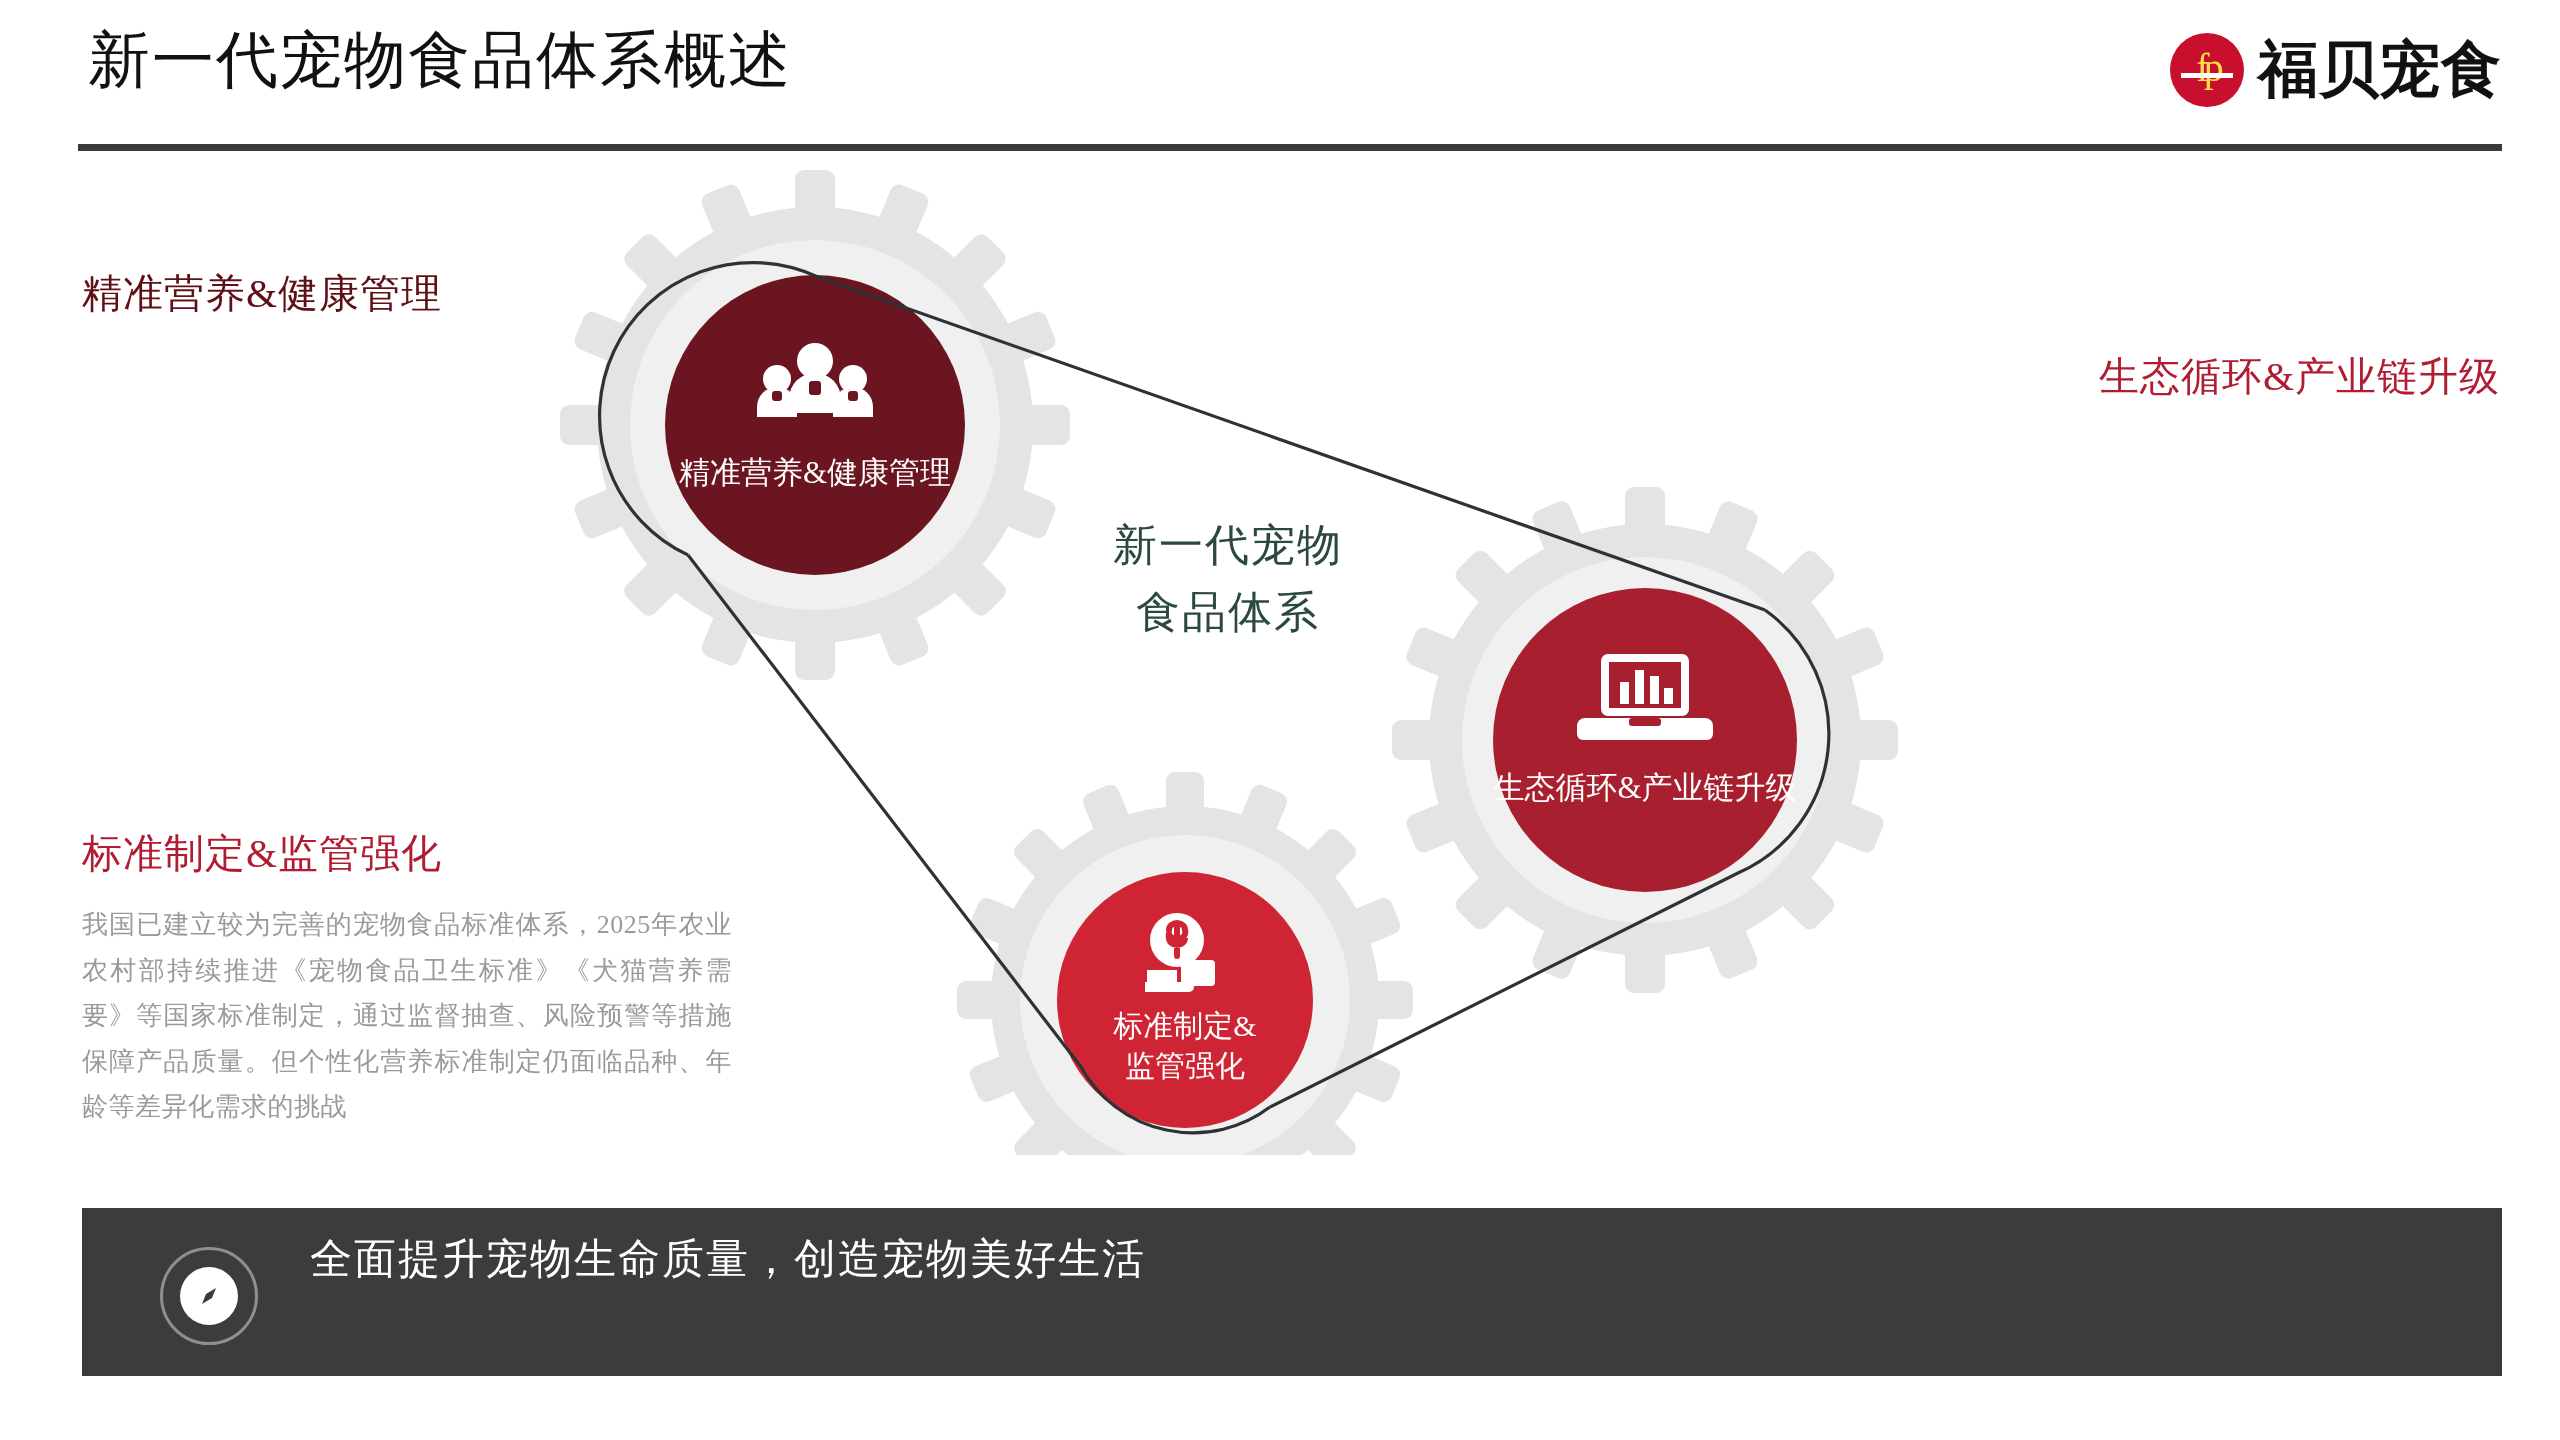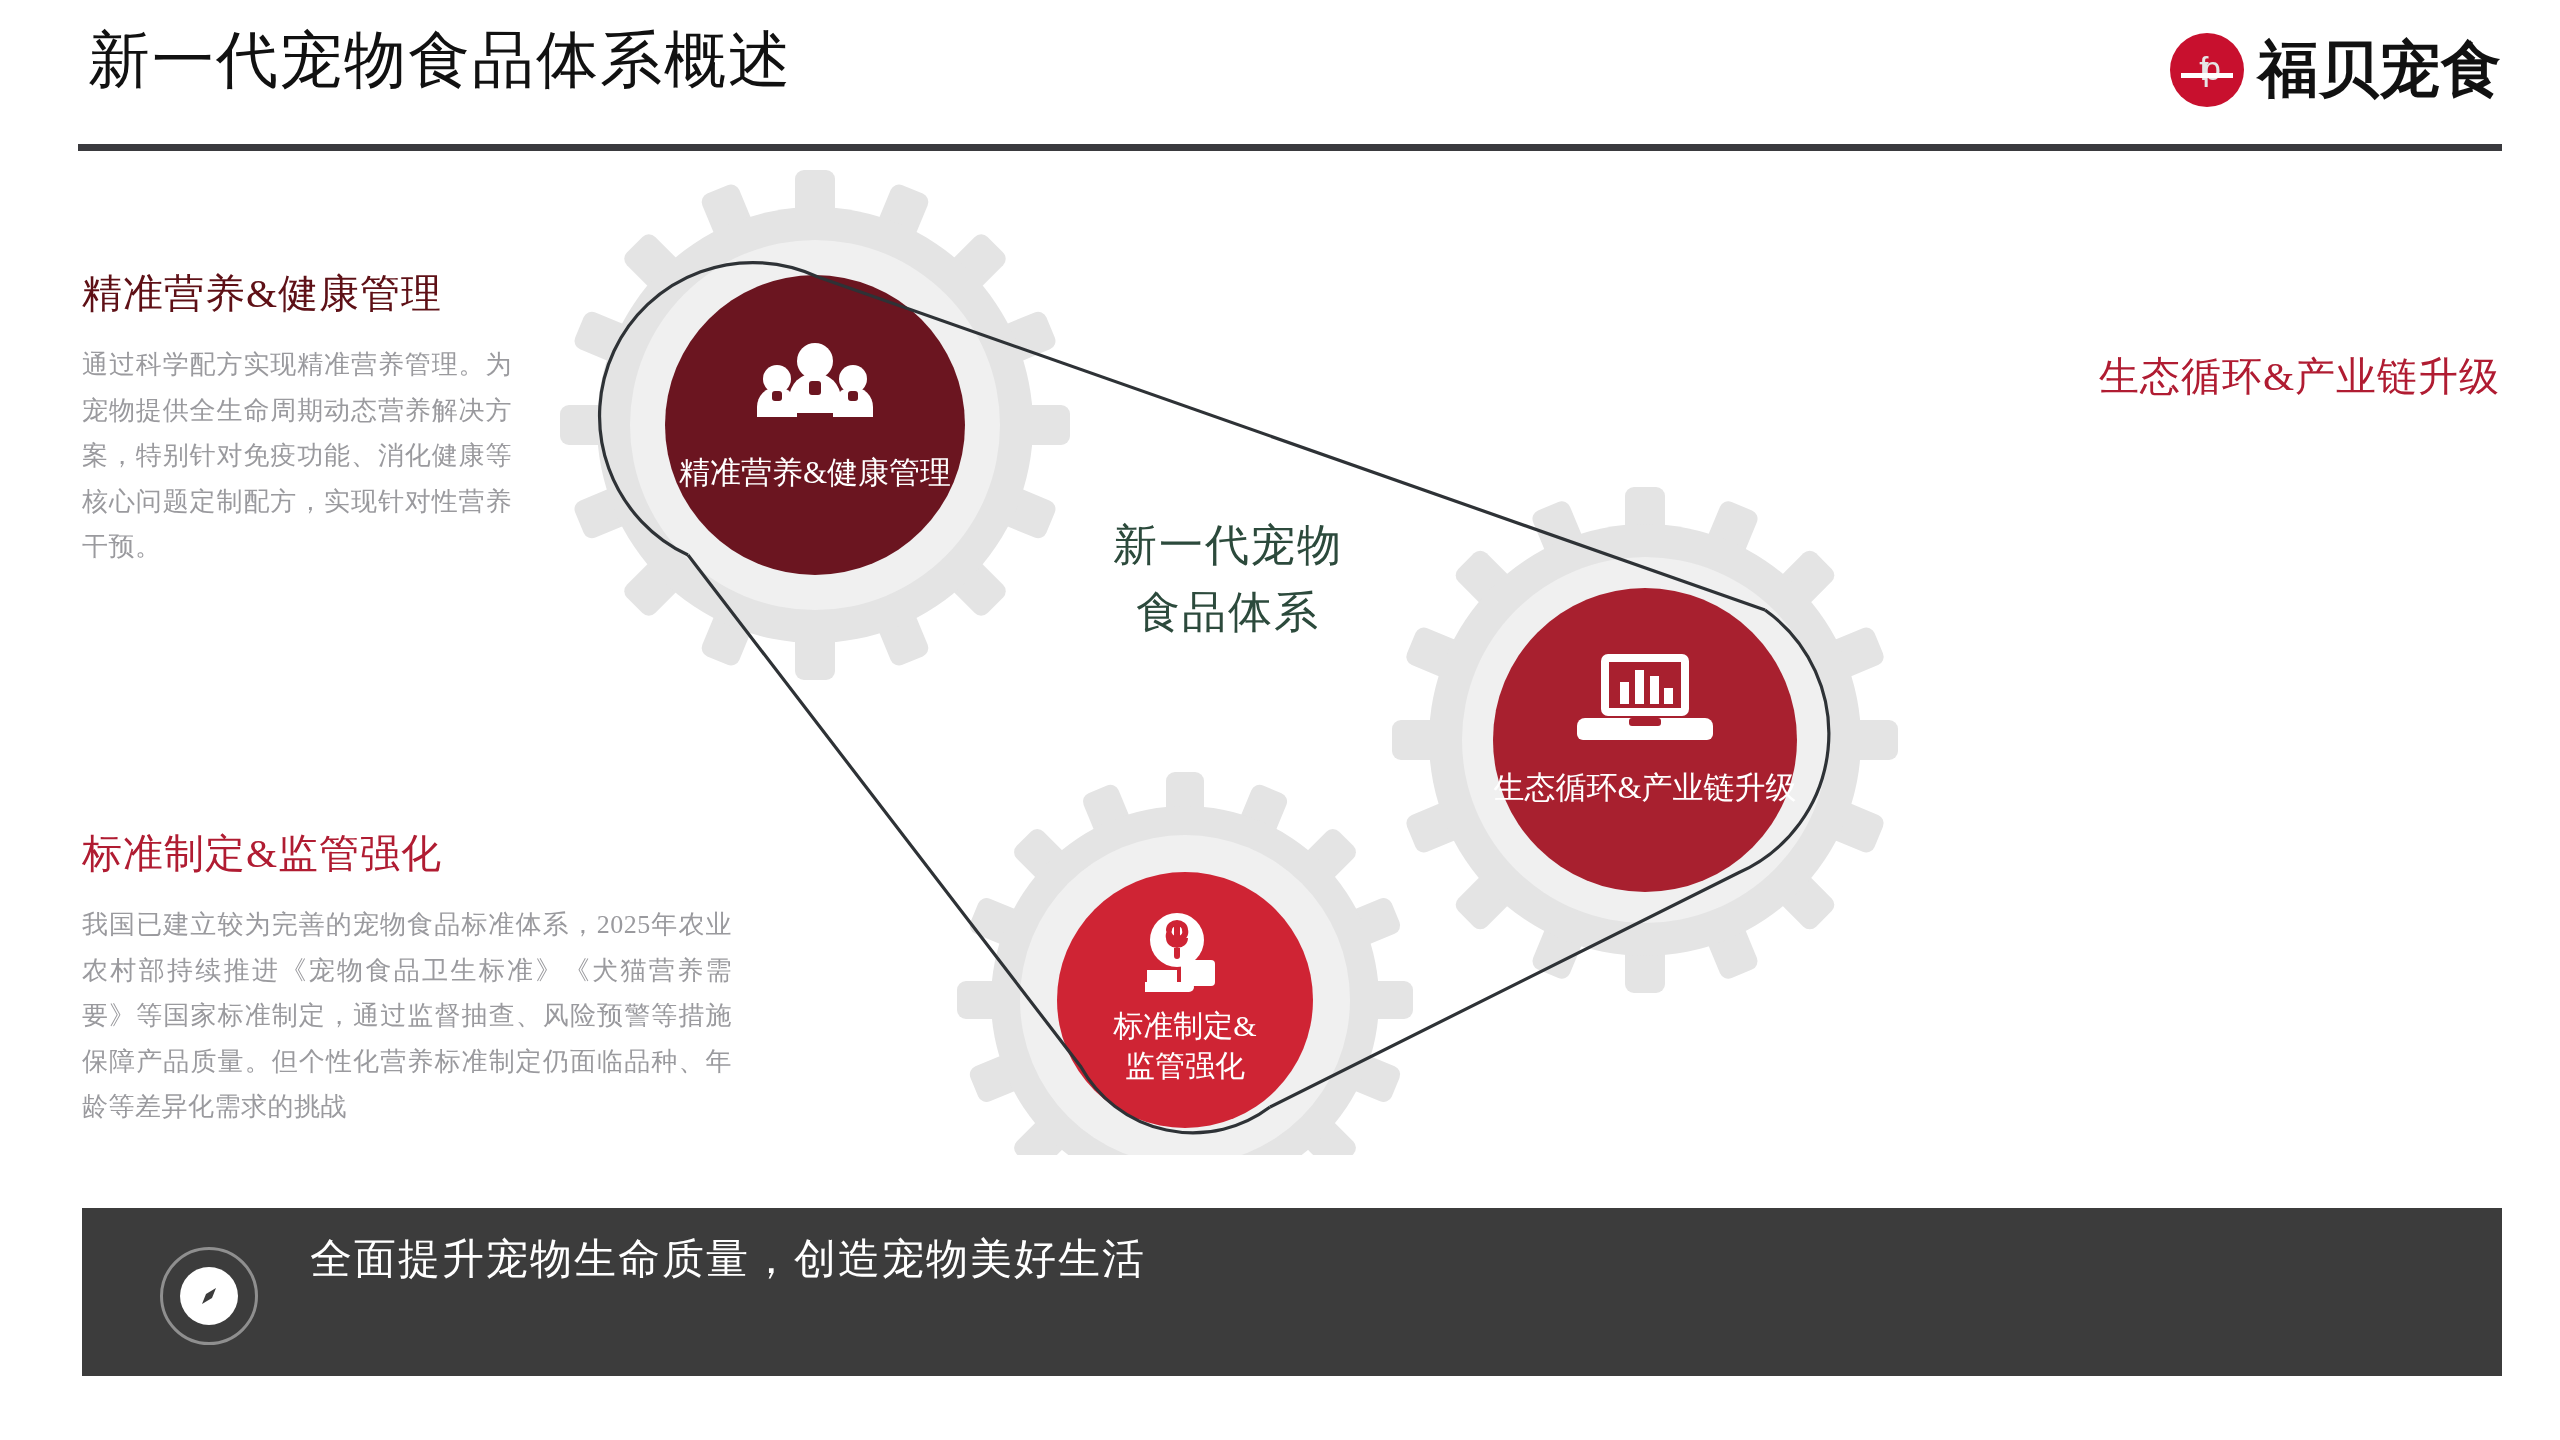--- a/index.html
+++ b/index.html
@@ -25,22 +25,22 @@
   #logo{
     position:absolute;right:58px;top:30px;height:80px;
     display:flex;align-items:center;gap:14px;
   }
   #logo-mark{
     width:74px;height:74px;border-radius:50%;
     background:#c8102e;position:relative;flex:0 0 auto;
     display:flex;align-items:center;justify-content:center;
   }
   #logo-mark .fp{
-    color:#e5e5e5;font-family:Liberation Sans, sans-serif;
-    font-size:33px;line-height:1;font-style:normal;
+    color:#fde047;font-family:Liberation Serif, serif;
+    font-size:40px;line-height:1;font-style:normal;
     letter-spacing:-6px;transform:translateY(-2px);
   }
   #logo-mark .bar{
     position:absolute;left:11px;right:11px;top:40px;height:5px;background:#ffffff;
   }
   #logo-text{
     font-size:60px;color:#111111;font-weight:700;letter-spacing:1px;
     font-family:"Liberation Sans","DejaVu Sans",sans-serif;
     transform:scaleY(1.02);
   }
@@ -112,21 +112,20 @@
 <div id="logo">
   <div id="logo-mark">
     <span class="fp">fp</span>
     <span class="bar"></span>
   </div>
   <div id="logo-text">福贝宠食</div>
 </div>
 
 <div class="block" id="block-nutrition">
   <h3>精准营养&amp;健康管理</h3>
-  <p>通过科学配方实现精准营养管理。为宠物提供全生命周期动态营养解决方案，特别针对免疫功能、消化健康等核心问题定制配方，实现针对性营养干预。</p>
 </div>
 
 <div class="block" id="block-standard">
   <h3>标准制定&amp;监管强化</h3>
   <p>我国已建立较为完善的宠物食品标准体系，2025年农业农村部持续推进《宠物食品卫生标准》《犬猫营养需要》等国家标准制定，通过监督抽查、风险预警等措施保障产品质量。但个性化营养标准制定仍面临品种、年龄等差异化需求的挑战</p>
 </div>
 
 <div class="block" id="block-ecology">
   <h3>生态循环&amp;产业链升级</h3>
 </div>

